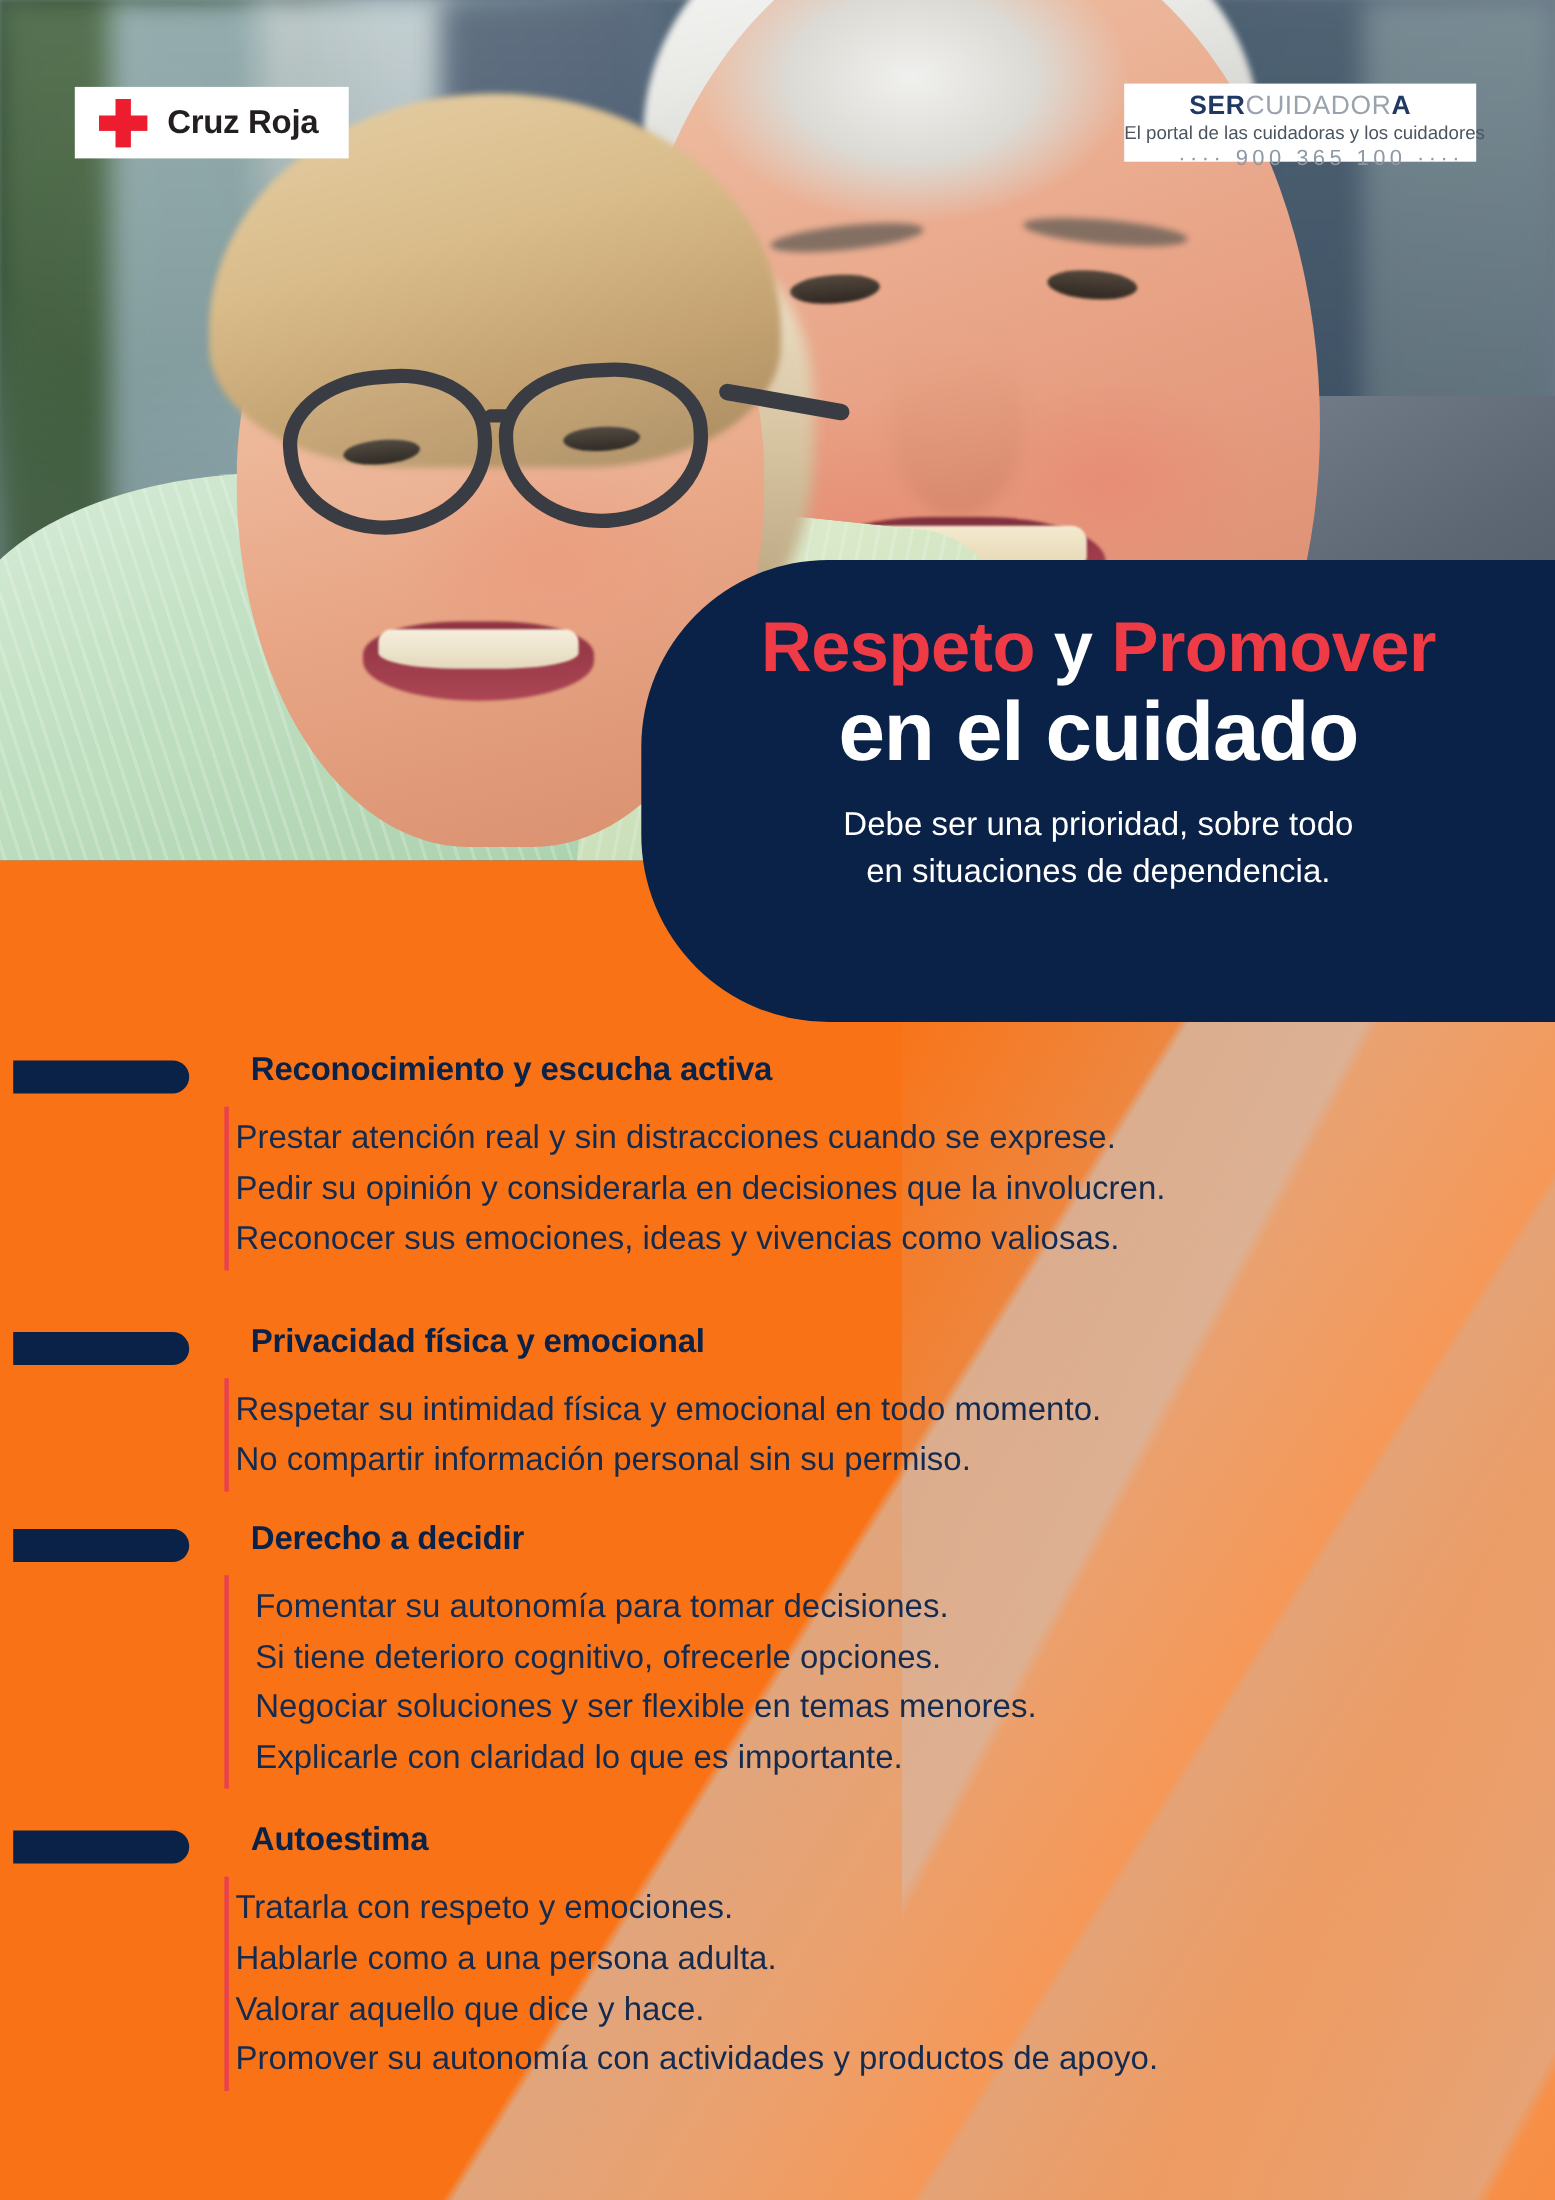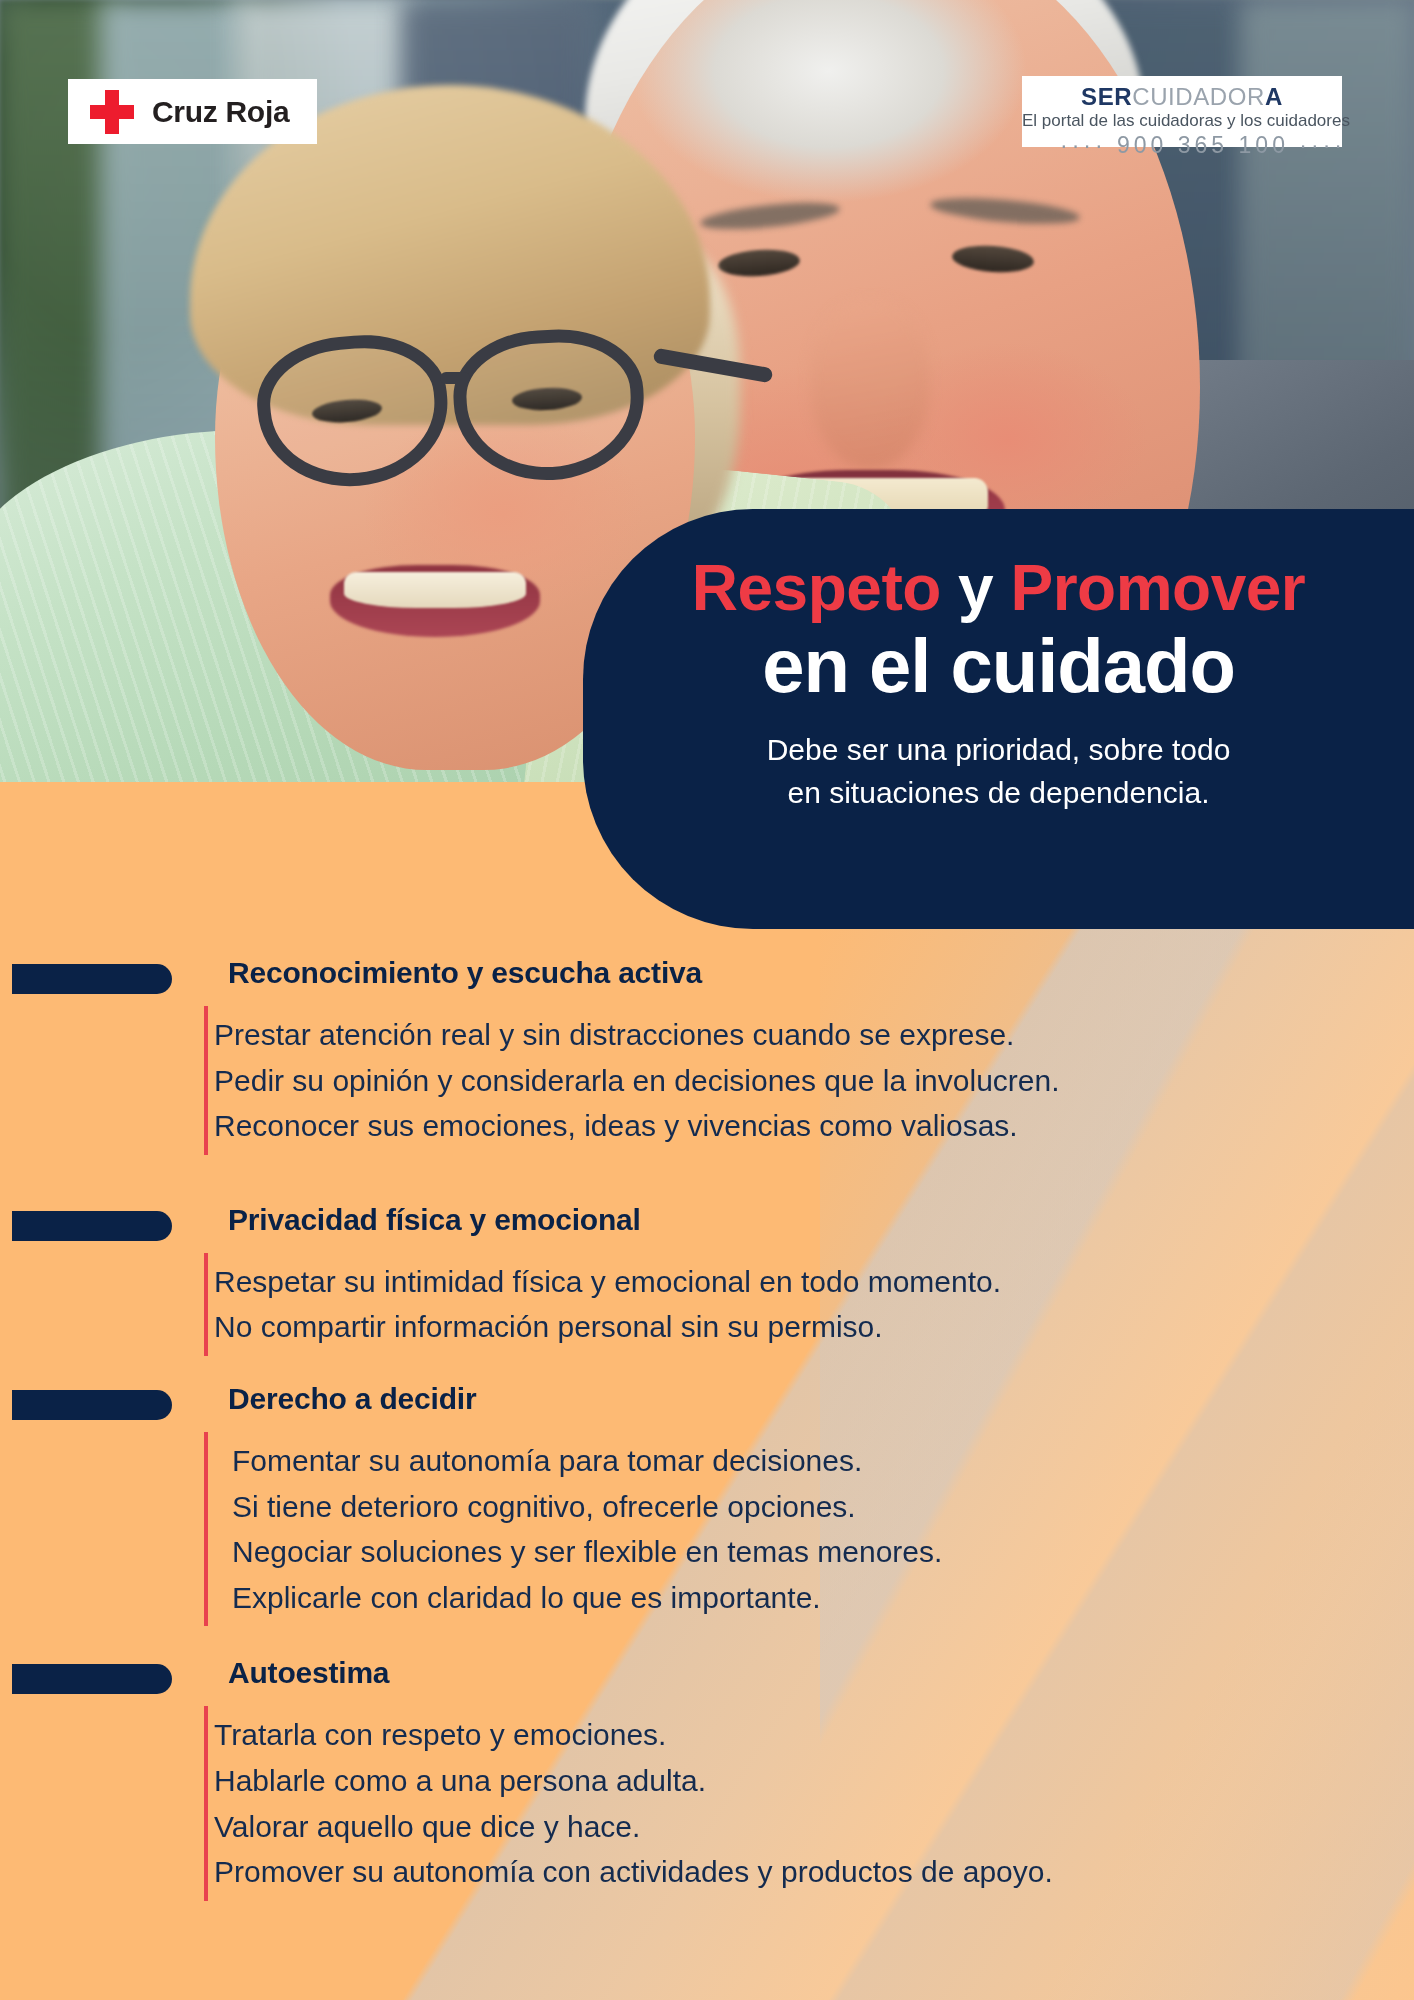--- a/index.html
+++ b/index.html
@@ -9,21 +9,21 @@
   }
   body {
     font-family: "Liberation Sans", sans-serif;
   }
 
   .poster {
     position: relative;
     width: 1414px;
     height: 2000px;
     overflow: hidden;
-    background: #fdba74;
+    background: #f97316;
   }
 
   
   .bg-texture {
     position: absolute;
     inset: 0;
     background:
       linear-gradient(122deg,
         rgba(255,255,255,0) 0%,
         rgba(255,255,255,0) 62%,
@@ -345,21 +345,21 @@
   .ser-b { font-weight: bold; color: #1F3864; }
   .ser-l { font-weight: normal; color: #9aa3ad; }
   .ser-line2 {
     font-size: 17px;
     color: #4a5560;
     margin-top: 3px;
     line-height: 1;
     white-space: nowrap;
   }
   .ser-line3 {
-    font-size: 23px;
+    font-size: 20px;
     color: #8e99a4;
     letter-spacing: 4px;
     margin-top: 5px;
     line-height: 1;
     white-space: nowrap;
     margin-left: 38px;
   }
 
   
   .title-panel {

